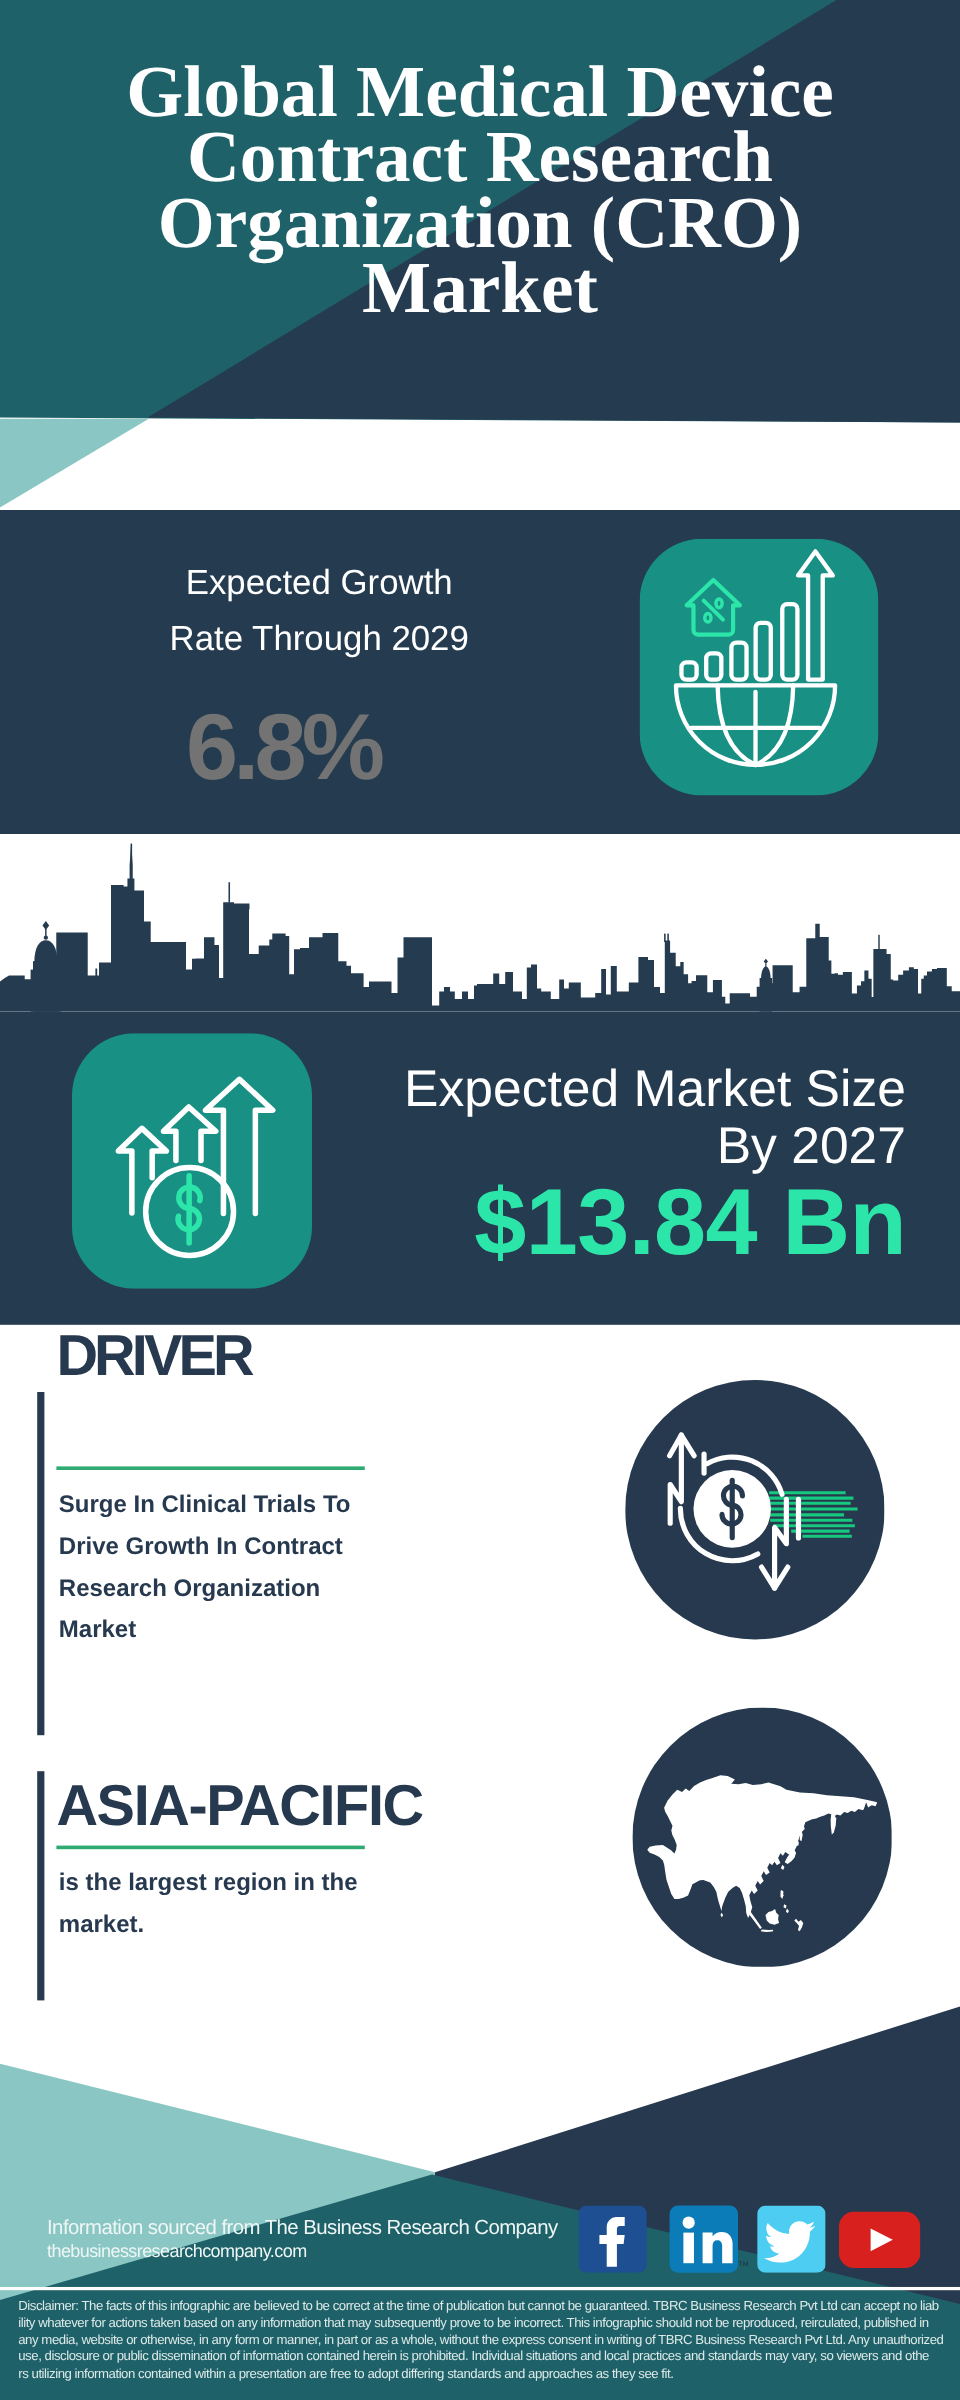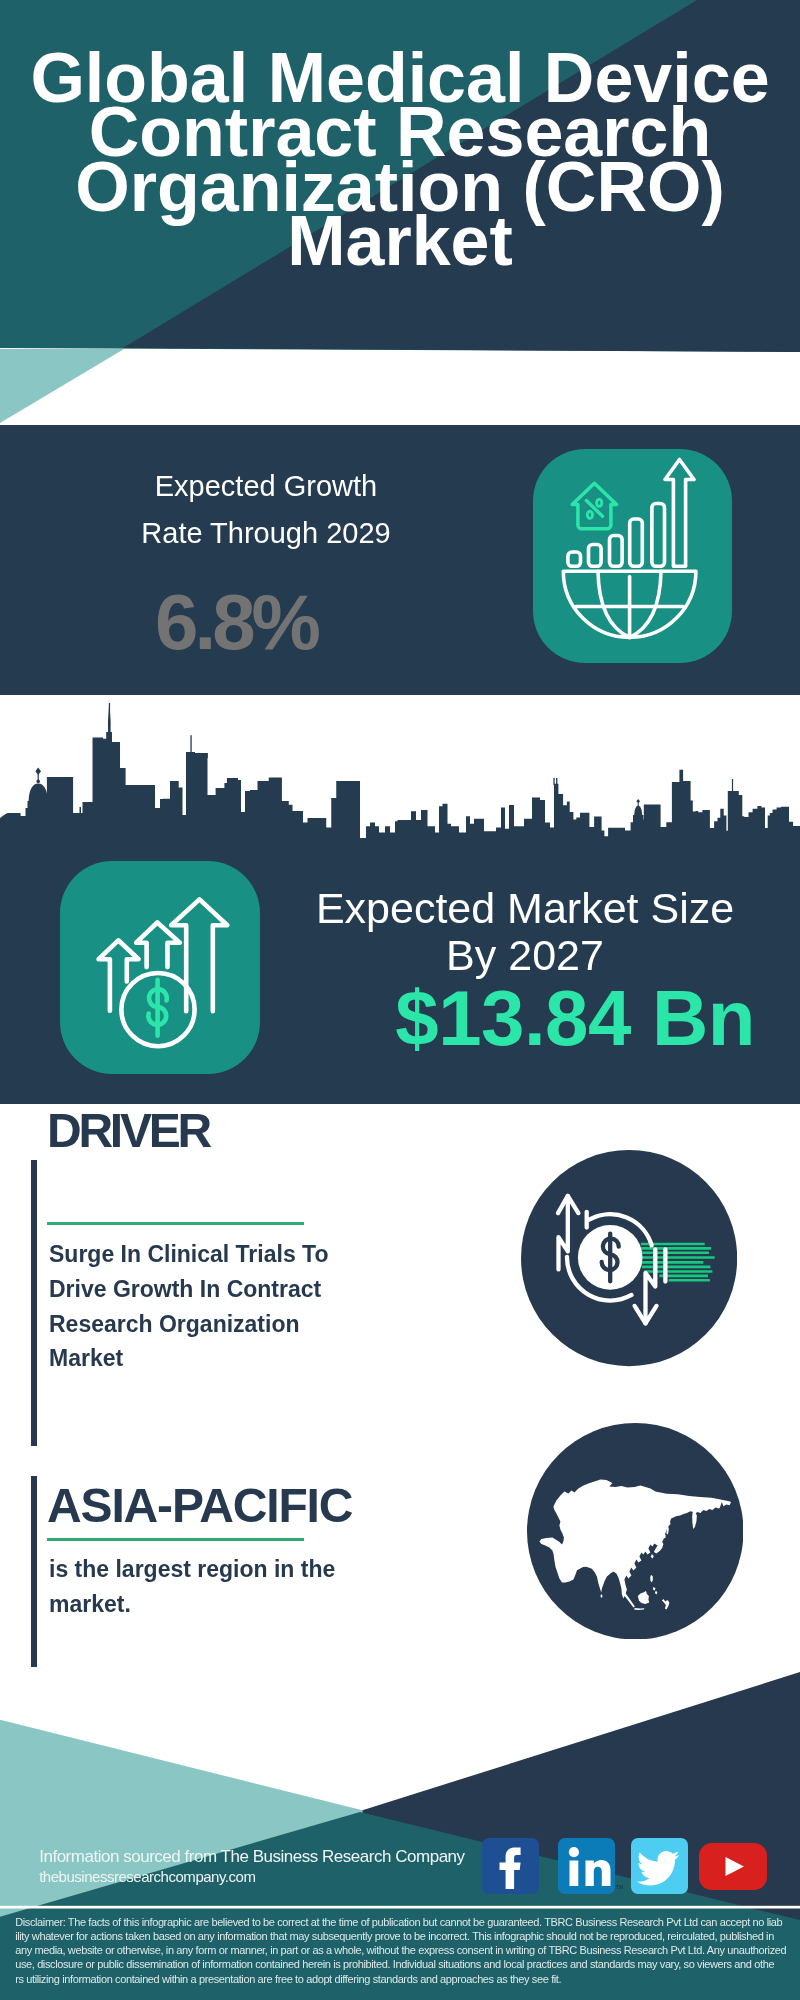--- a/index.html
+++ b/index.html
@@ -6,55 +6,55 @@
   html,body { width:800px; height:2000px; }
   body { font-family:"Liberation Sans", sans-serif; background:#ffffff; overflow:hidden; }
   .page { position:relative; width:800px; height:2000px; overflow:hidden; background:#fff; }
   .abs { position:absolute; }
   svg { display:block; }
 
   
   #hdr-title {
     position:absolute; left:0; top:51px; width:800px;
     text-align:center; color:#ffffff; font-weight:bold;
-    font-size:70px; line-height:54.4px; letter-spacing:0px;
+    font-size:61px; line-height:54.4px; letter-spacing:0px;font-family:Liberation Serif, serif;
   }
 
   
   .growth-label {
     position:absolute; left:36px; top:463px; width:460px;
     text-align:center; color:#ffffff; font-size:29px; line-height:46.7px;
   }
   .growth-value {
     position:absolute; left:6px; top:583px; width:460px;
     text-align:center; color:#737373; font-weight:bold;
     font-size:78px; line-height:78px; letter-spacing:-4px;
   }
 
   
   .size-label {
     position:absolute; left:295px; top:885px; width:460px;
-    text-align:center; color:#ffffff; font-size:43px; line-height:46.7px;
+    text-align:right; color:#ffffff; font-size:43px; line-height:46.7px;
   }
   .size-value {
     position:absolute; left:295px; top:979px; width:460px;
     text-align:right; color:#2ce5a9; font-weight:bold;
     font-size:78px; line-height:78px; letter-spacing:-0.5px;
   }
 
   
   .card-rule { position:absolute; left:31px; width:5.7px; background:#27394e; }
   .card-head {
     position:absolute; left:49px; color:#27394e; font-weight:bold;
     font-size:48px; line-height:48px;
   }
   .card-underline { position:absolute; left:47.4px; height:3.4px; background:#2fab72; }
   .card-body {
     position:absolute; left:49px; color:#27394e; font-weight:bold;
-    font-size:23px; line-height:34.8px; width:400px;
+    font-size:20px; line-height:34.8px; width:400px;
   }
 
   
   .foot-line1 { position:absolute; left:39.2px; top:1846.5px; color:#eef6f5; font-size:17px; line-height:20.3px; letter-spacing:-0.48px; white-space:nowrap; }
   .foot-line2 { position:absolute; left:39.2px; top:1866.8px; color:#eef6f5; font-size:15px; line-height:20.3px; letter-spacing:-0.48px; white-space:nowrap; }
   .disclaimer {
     position:absolute; left:15.2px; top:1914.6px; width:772px;
     color:#dce9e8; font-size:11px; line-height:14.3px; text-align:left;
     letter-spacing:-0.382px; word-break:break-all;
   }

